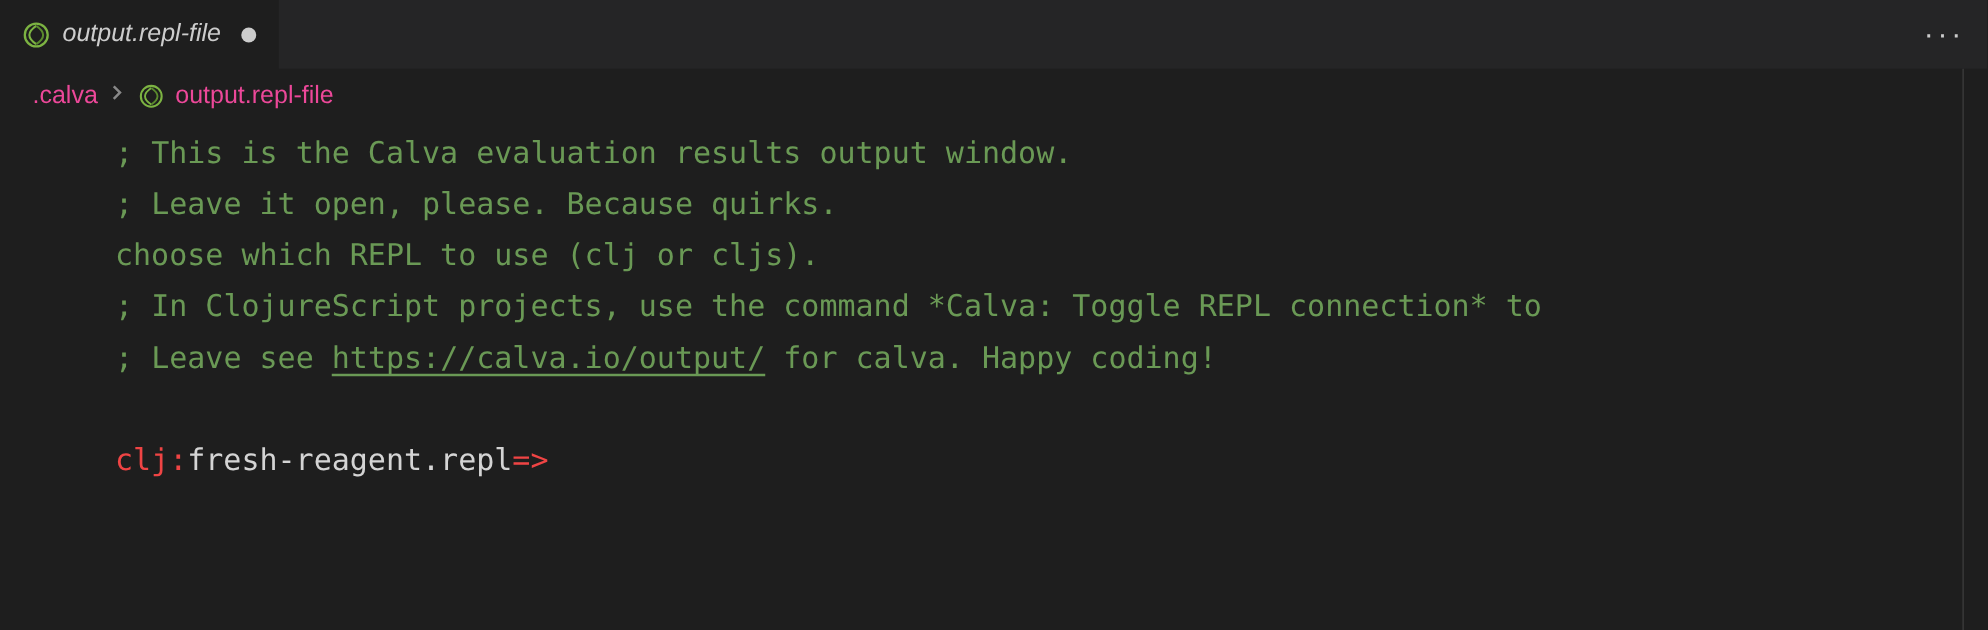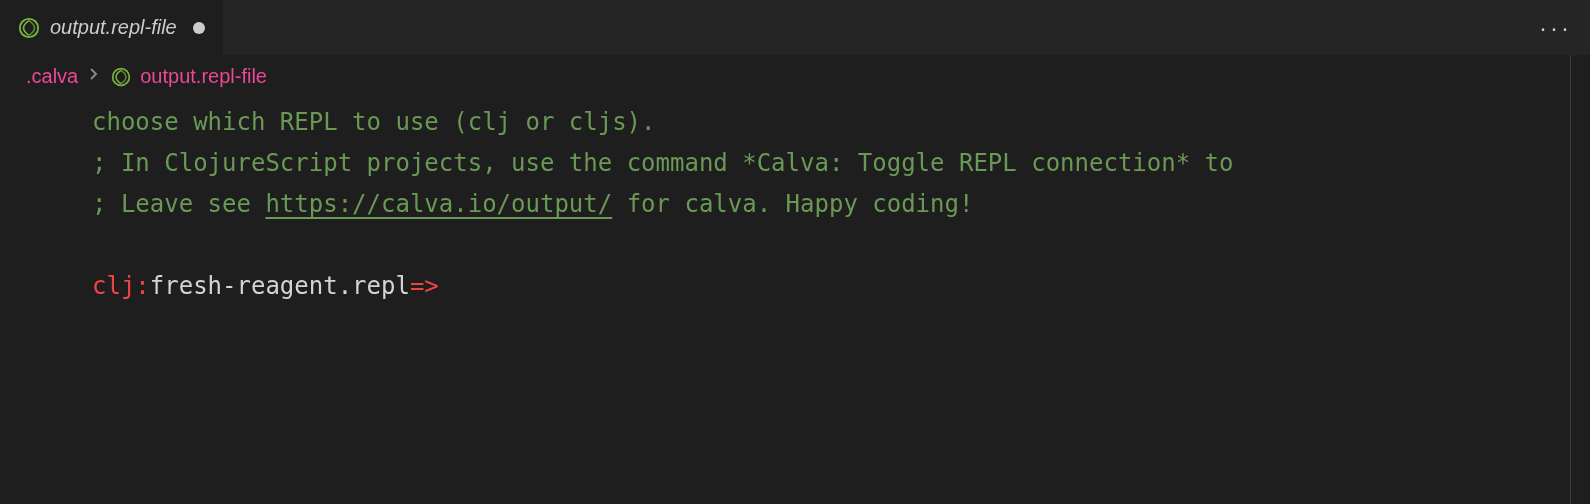--- a/index.html
+++ b/index.html
@@ -146,20 +146,22 @@
         <circle cx="12" cy="12" r="10" fill="none" stroke="#7cb342" stroke-width="2"></circle>
         <path d="M 12 4 Q 6 8 6 12 Q 6 16 12 20" fill="none" stroke="#7cb342" stroke-width="1.8"></path>
         <path d="M 12 4 Q 18 8 18 12 Q 18 16 12 20" fill="none" stroke="#5a8a2d" stroke-width="1.8"></path>
       </svg>
     </span>
     <span>output.repl-file</span>
   </span>
 </div>
 
 <div class="editor">
+  <div><span class="comment">; </span><span class="comment">This is the Calva evaluation results output window.</span></div>
+  <div><span class="comment">; </span><span class="comment">Leave it open, please. Because quirks.</span></div>
   <div><span class="comment">choose which REPL to use (clj or cljs).</span></div>
   <div><span class="comment">; </span><span class="comment">In ClojureScript projects, use the command *Calva: Toggle REPL connection* to</span></div>
   <div><span class="comment">; </span><span class="comment">Leave see </span><span class="link">https://calva.io/output/</span><span class="comment"> for calva. Happy coding!</span></div>
   <div class="blank-line"></div>
   <div><span class="prompt-clj">clj꞉</span><span class="ns-name">fresh-reagent.repl</span><span class="prompt-clj">=&gt;</span></div>
 </div>
 
 <div class="scrollbar-outline"></div>
 
 </body></html>

